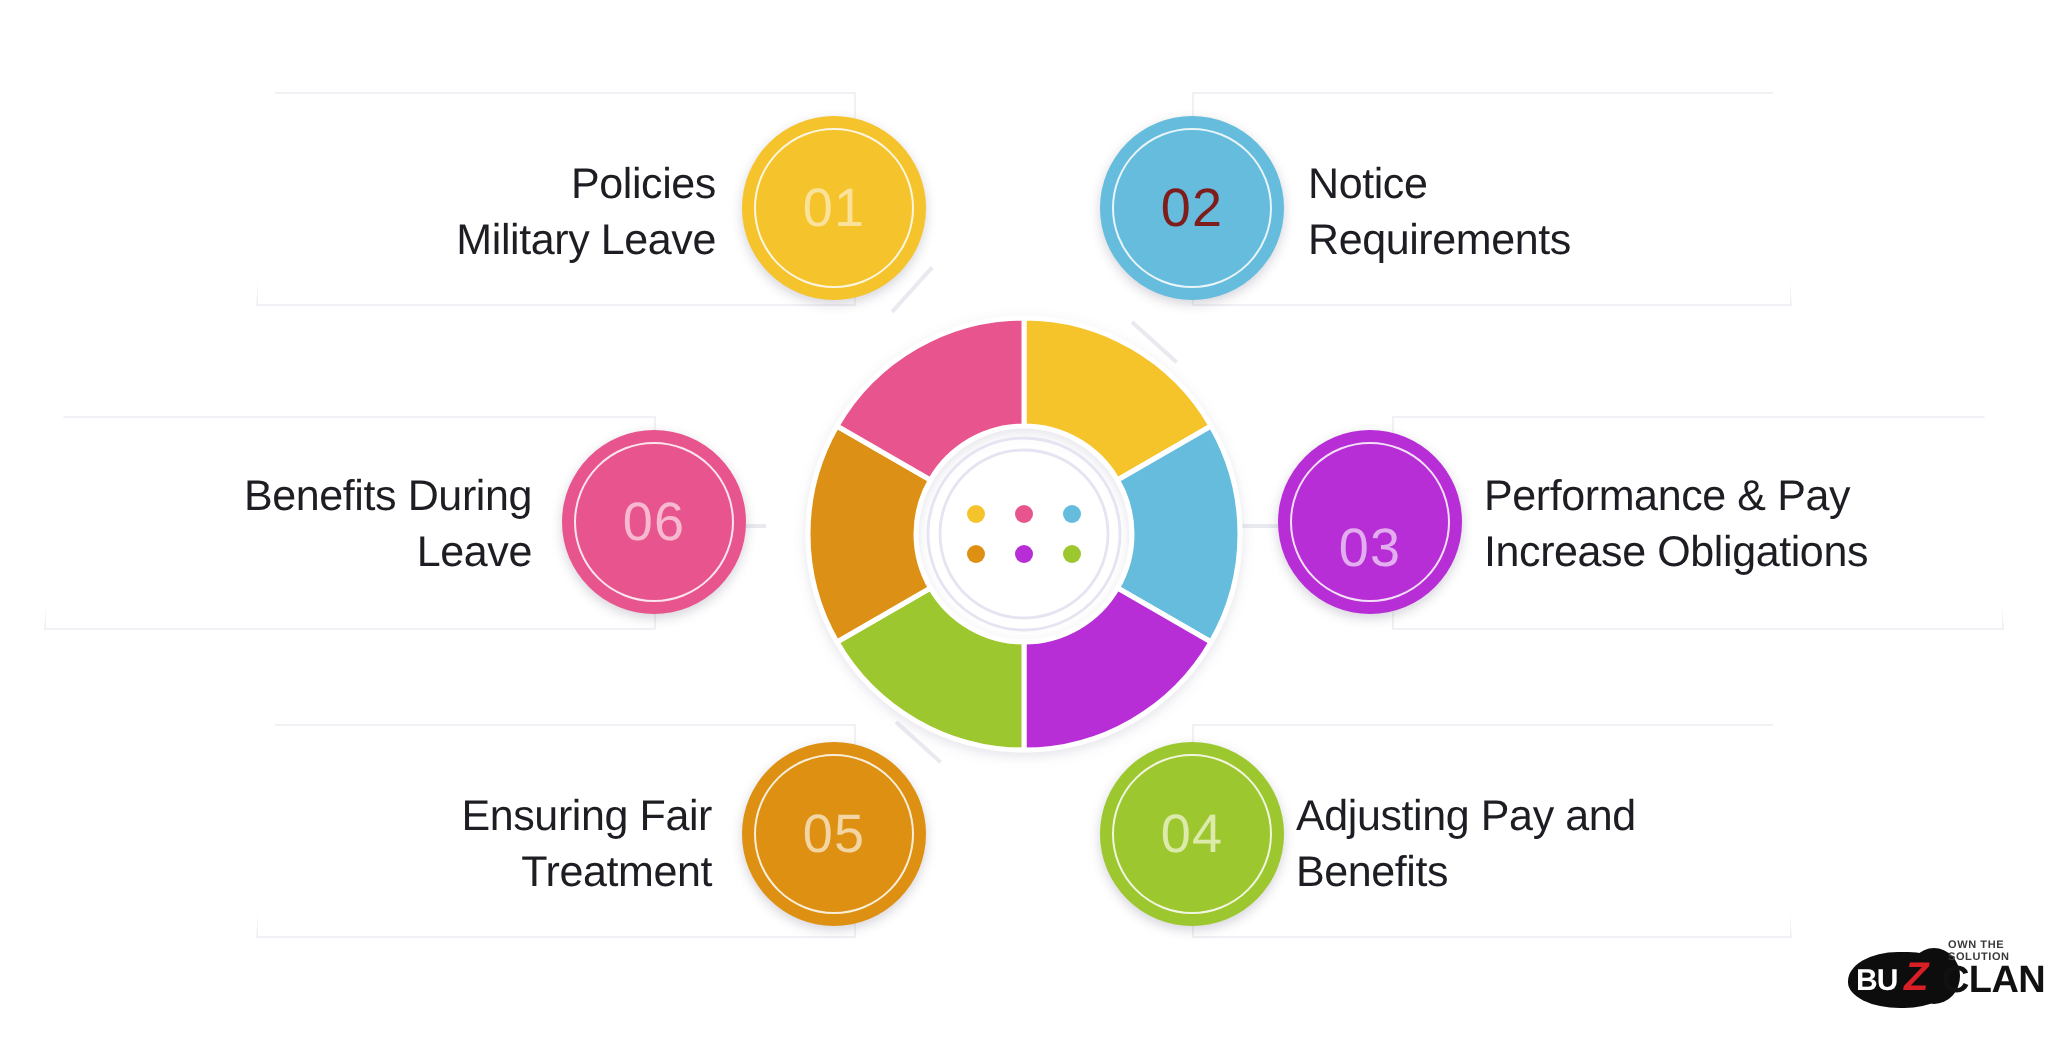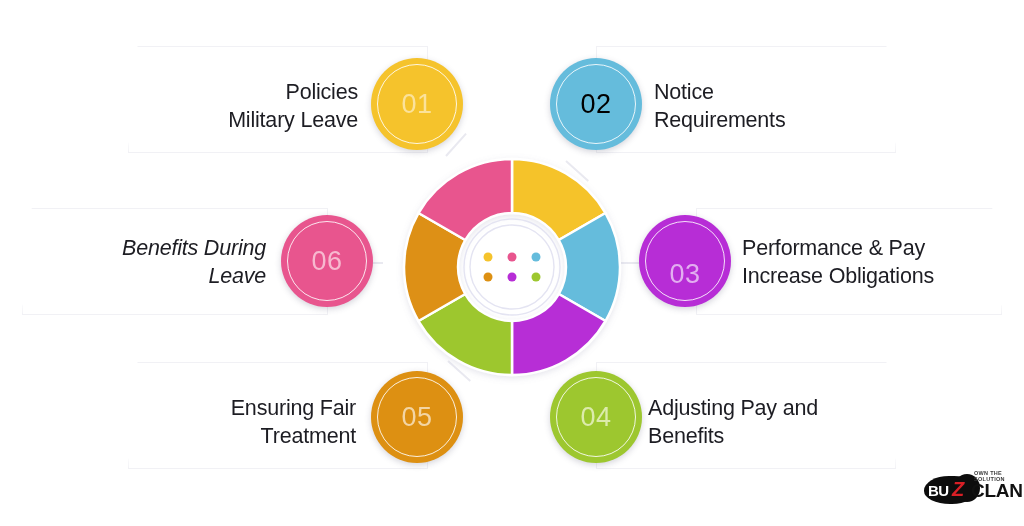--- a/index.html
+++ b/index.html
@@ -48,21 +48,21 @@
     color: #1d1d23;
     font-family: "Liberation Sans", sans-serif;
     letter-spacing: -0.2px;
   }
   .label.align-right { text-align: right; }
   .label.align-left  { text-align: left; }
 
   .label-01 { left: 158px; top: 78px;  width: 200px; }
   .label-02 { left: 654px; top: 78px;  width: 235px; }
   .label-03 { left: 742px; top: 234px; width: 250px; }
-  .label-06 { left: 60px;  top: 234px; width: 206px; font-style: italic; }
+  .label-06 { left: 60px;  top: 234px; width: 206px; }
   .label-05 { left: 150px; top: 394px; width: 206px; }
   .label-04 { left: 648px; top: 394px; width: 235px; }
 
   
   .num-circle {
     position: absolute;
     width: 92px;
     height: 92px;
     border-radius: 50%;
     display: flex;
@@ -238,21 +238,21 @@
       <div class="hub-dot" id="hub-dot-3" style="background: rgb(221, 144, 18);"></div>
       <div class="hub-dot" id="hub-dot-4" style="background: rgb(183, 45, 214);"></div>
       <div class="hub-dot" id="hub-dot-5" style="background: rgb(157, 199, 47);"></div>
     </div>
   </div>
 
   <div class="num-circle circle-01" id="circle-0" style="background: rgb(245, 195, 44);">
     <span class="num" style="color: rgb(251, 226, 155);">01</span>
   </div>
   <div class="num-circle circle-02" id="circle-1" style="background: rgb(101, 188, 220);">
-    <span class="num" style="color: #000000;">02</span>
+    <span class="num" style="color: #7f1d1d;">02</span>
   </div>
   <div class="num-circle circle-03" id="circle-2" style="background: rgb(183, 45, 214);">
     <span class="num" style="color: rgb(226, 174, 240); margin-top: 26px;">03</span>
   </div>
   <div class="num-circle circle-04" id="circle-3" style="background: rgb(157, 199, 47);">
     <span class="num" style="color: rgb(220, 235, 172);">04</span>
   </div>
   <div class="num-circle circle-05" id="circle-4" style="background: rgb(221, 144, 18);">
     <span class="num" style="color: rgb(243, 213, 164);">05</span>
   </div>

